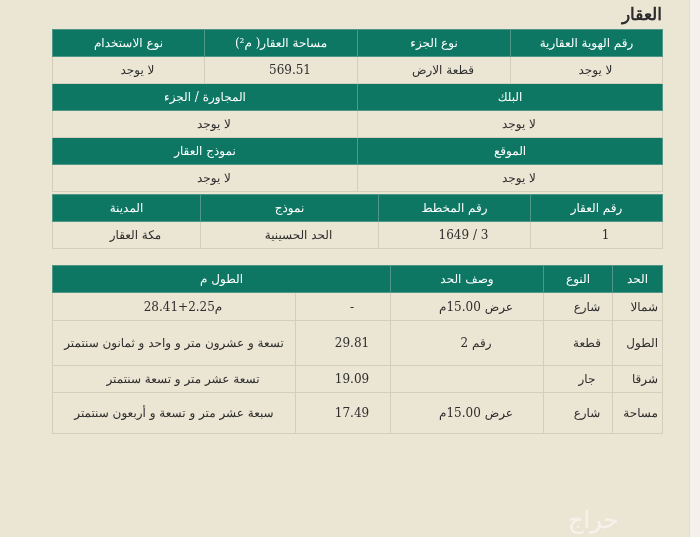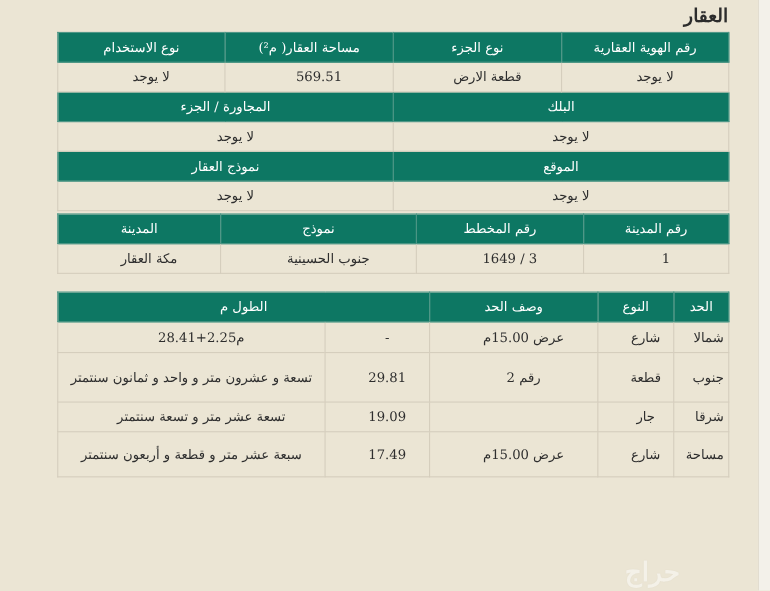--- a/index.html
+++ b/index.html
@@ -69,29 +69,29 @@
 
 <table class="t1" style="top:194px;">
   <colgroup>
       <col style="width:132px">
       <col style="width:152px">
       <col style="width:178px">
       <col style="width:148px">
     </colgroup>
   <tbody>
       <tr>
-    <th>رقم المدينة</th>
+    <th>رقم العقار</th>
     <th>رقم المخطط</th>
     <th>نموذج</th>
     <th>المدينة</th>
   </tr>
   <tr>
     <td class="num">1</td>
     <td class="num">3 / 1649</td>
-    <td>جنوب الحسينية</td>
+    <td>الحد الحسينية</td>
     <td>مكة العقار</td>
   </tr>
 </tbody>
   </table>
 
 <table class="t2">
   <colgroup>
       <col style="width:50px">
       <col style="width:69px">
       <col style="width:153px">
@@ -106,36 +106,36 @@
     <th colspan="2">الطول م</th>
   </tr>
   <tr style="height:28px">
     <td>شمالا</td>
     <td>شارع</td>
     <td>عرض 15.00م</td>
     <td>-</td>
     <td class="num">م2.25+28.41</td>
   </tr>
   <tr style="height:45px">
-    <td>جنوب</td>
+    <td>الطول</td>
     <td>قطعة</td>
     <td>رقم 2</td>
     <td class="num">29.81</td>
     <td class="two-line">تسعة و عشرون متر و واحد و ثمانون سنتمتر</td>
   </tr>
   <tr style="height:27px">
     <td>شرقا</td>
     <td>جار</td>
     <td></td>
     <td class="num">19.09</td>
     <td>تسعة عشر متر و تسعة سنتمتر</td>
   </tr>
   <tr style="height:41px">
     <td>مساحة</td>
     <td>شارع</td>
     <td>عرض 15.00م</td>
     <td class="num">17.49</td>
-    <td class="two-line">سبعة عشر متر و قطعة و أربعون سنتمتر</td>
+    <td class="two-line">سبعة عشر متر و تسعة و أربعون سنتمتر</td>
   </tr>
 </tbody>
   </table>
 
 <div class="watermark">حراج</div>
 
 </body></html>

